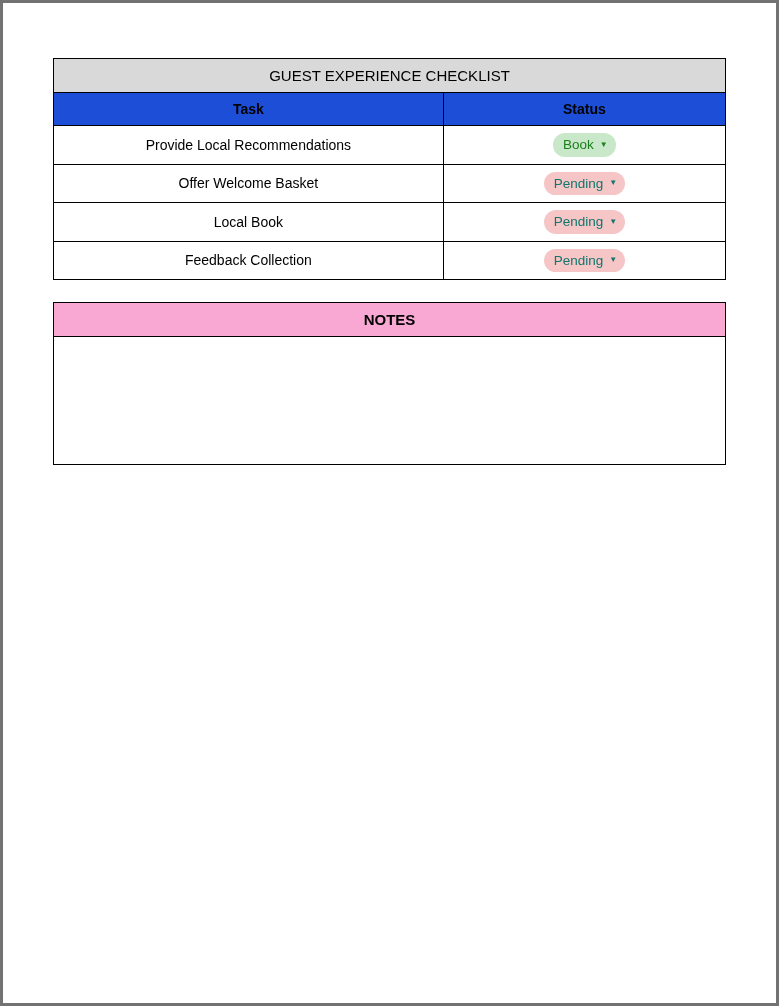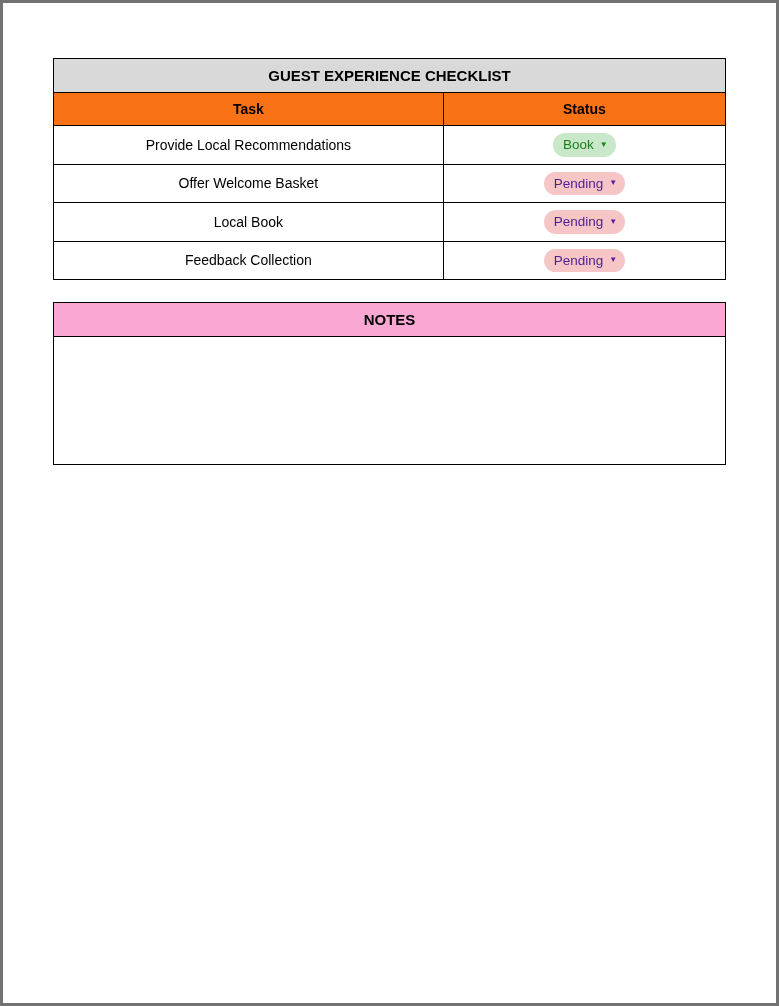--- a/index.html
+++ b/index.html
@@ -16,26 +16,26 @@
       padding: 55px 50px;
     }
     .checklist-table {
       width: 100%;
       border-collapse: collapse;
     }
     .checklist-title-row th {
       background: #d9d9d9;
       border: 1px solid #000;
       text-align: center;
-      font-weight: bold;
+      font-weight: normal;
       font-size: 15px;
       padding: 8px 5px;
     }
     .checklist-header-row th {
-      background: #f97316;
+      background: #1d4ed8;
       border: 1px solid #000;
       text-align: center;
       font-weight: bold;
       font-size: 14px;
       padding: 8px 0;
     }
     .checklist-header-row th.task-col {
       width: 58%;
     }
     .checklist-header-row th.status-col {
@@ -63,21 +63,21 @@
       margin-left: 6px;
       font-size: 8px;
       line-height: 1;
     }
     .status-done {
       background: #c9e7c9;
       color: #1a7f1a;
     }
     .status-pending {
       background: #f6c6c6;
-      color: #4c1d95;
+      color: #0f766e;
     }
     .notes-section {
       margin-top: 22px;
       width: 100%;
     }
     .notes-header {
       background: #f9a8d4;
       border: 1px solid #000;
       text-align: center;
       font-weight: bold;

